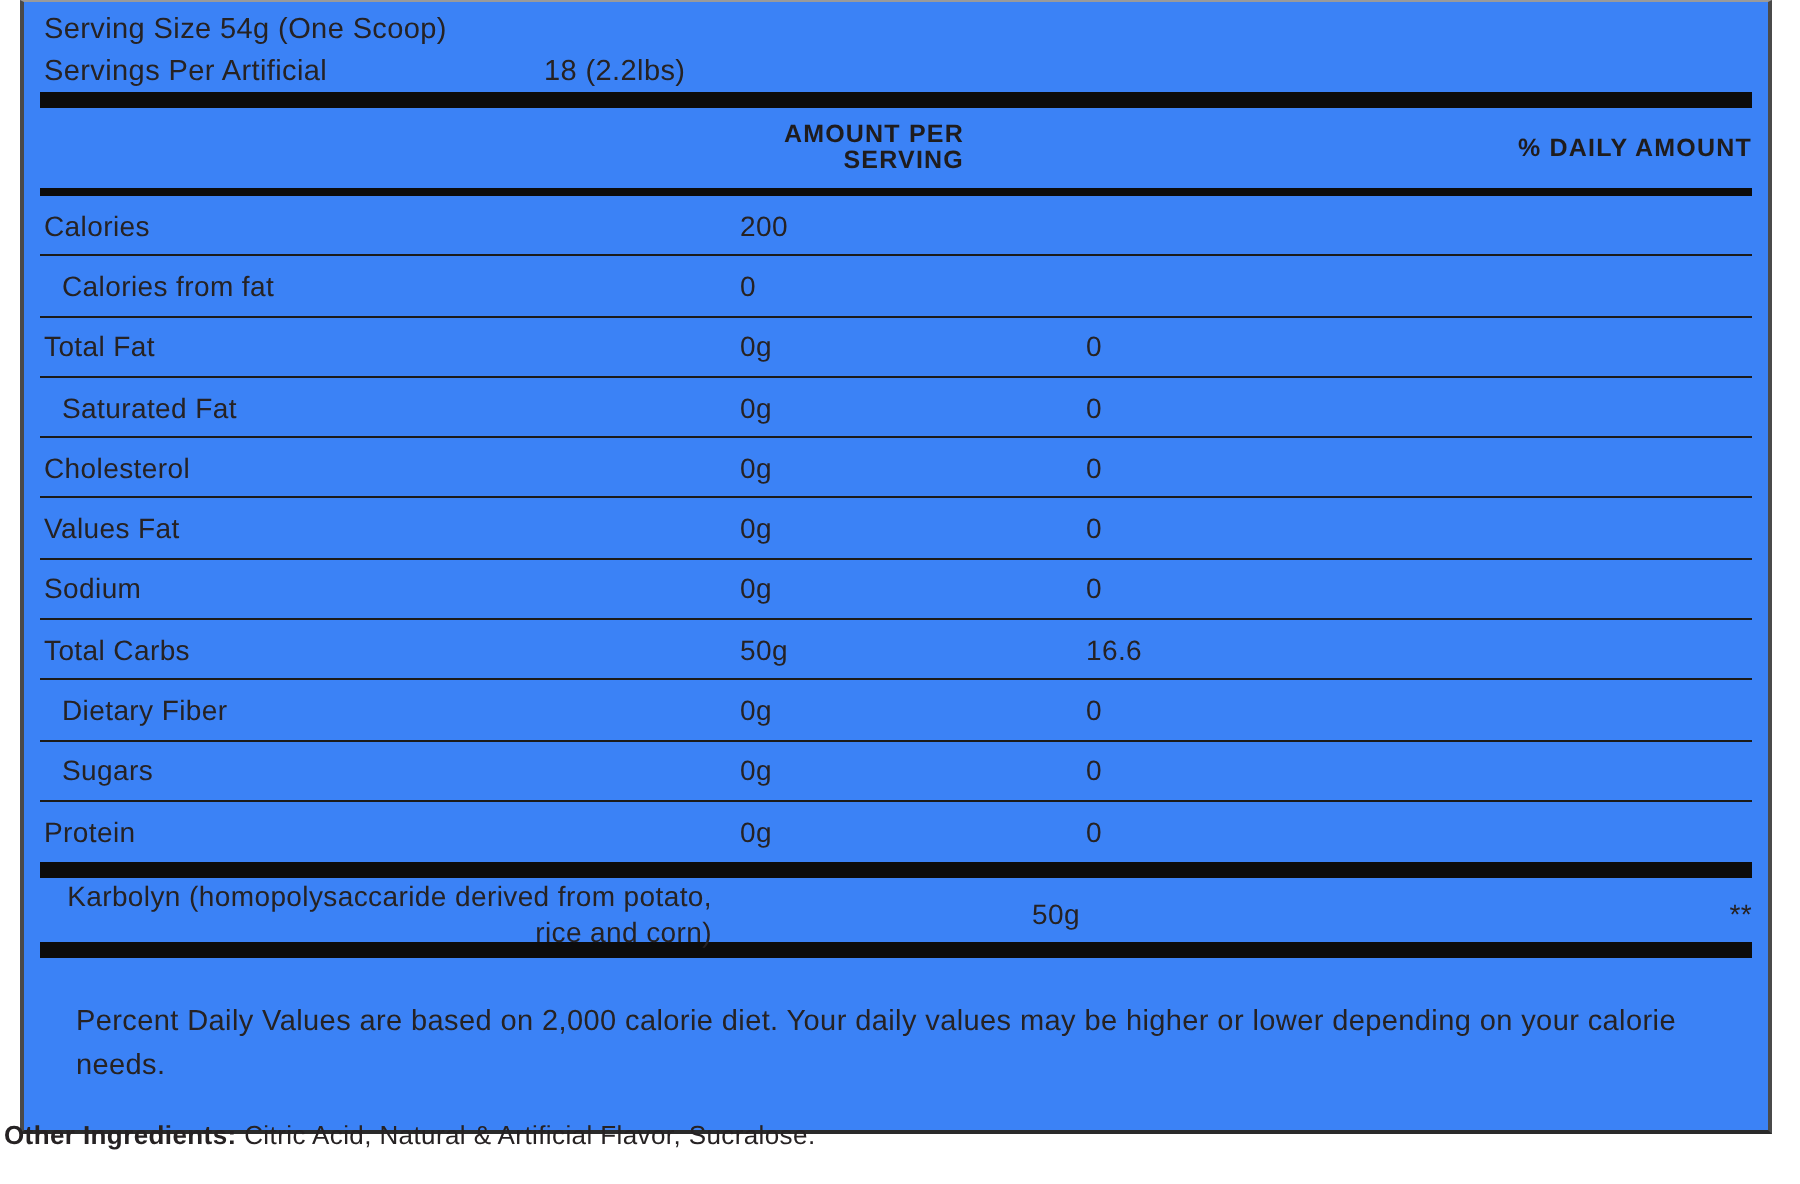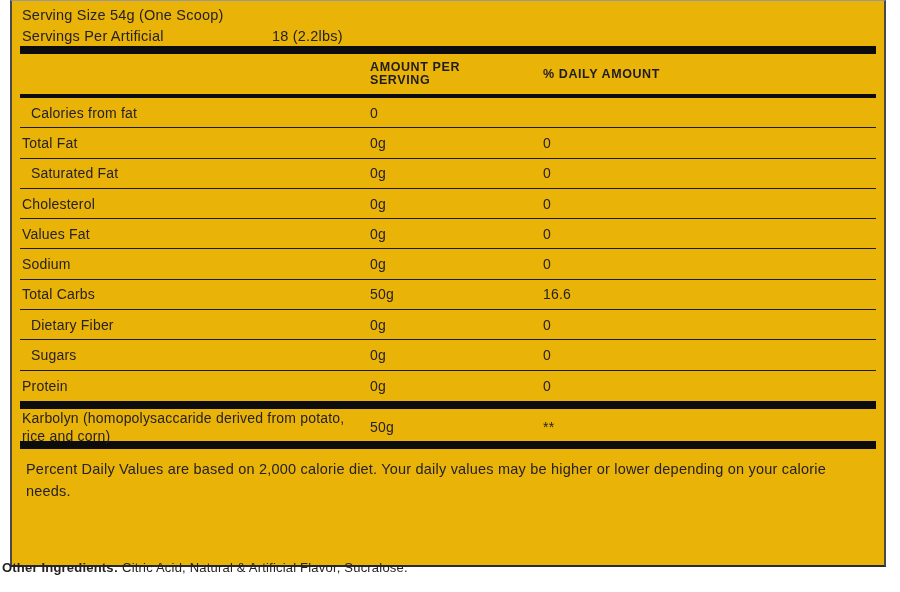--- a/index.html
+++ b/index.html
@@ -6,45 +6,45 @@
   html,body { margin:0; padding:0; }
   body {
     width:900px; height:592px; background:#ffffff; position:relative;
     font-family:"Liberation Sans", sans-serif; color:#262223; overflow:hidden;
   }
   .top-remnant { position:absolute; left:62px; top:0; width:186px; height:2px; background:#1c1c1c; }
   .panel {
     position:absolute; left:10px; top:0; width:876px; height:567px;
     border-left:2px solid #4a4a4a; border-right:2px solid #4a4a4a;
     border-top:1px solid #9a9a9a; border-bottom:2px solid #2a2a2a;
-    background:#eab308;
+    background:#3b82f6;
   }
   .serving { height:45px; padding:3px 10px 0 10px; font-size:14.5px; letter-spacing:.2px; }
   .serving .sline { height:21px; display:flex; align-items:center; position:relative; }
   .spc-value { position:absolute; left:250px; top:0; height:21px; display:flex; align-items:center; }
   .bar { height:8px; background:#0c0c0c; margin:0 8px; }
   .bar.medium { height:4px; }
-  .grid { display:grid; grid-template-columns:350px 170px 1fr; margin:0 8px; }
+  .grid { display:grid; grid-template-columns:350px 170px 1fr; margin:0 8px;text-align:right; }
   .c1 { padding-left:2px; }
   .c3 { padding-left:3px; }
   .theader { height:40px; align-items:center; }
   .hdr { font-size:12.5px; font-weight:700; letter-spacing:.6px; line-height:13px; color:#1f1c1d; }
   .hdr.amount { max-width:112px; }
   .rows { margin:0 8px; }
   .row {
     display:grid; grid-template-columns:350px 170px 1fr; align-items:center;
     height:30.3px; border-bottom:1.5px solid #1b1b1b;
     font-size:14px; letter-spacing:.2px;
   }
   .row:last-child { border-bottom:none; }
   .row.indent .c1 { padding-left:11px; }
   .krow { height:32px; align-items:center; font-size:14px; letter-spacing:.2px; }
   .krow .c1 { line-height:18px; padding-right:14px; }
   .footnotes { padding:5px 10px 0 10px; font-size:14.5px; letter-spacing:.2px; }
-  .footnotes p { margin:4px; line-height:22px; }
+  .footnotes p { margin:16px; line-height:22px; }
   .other { position:absolute; left:2px; top:560px; font-size:13px; letter-spacing:.2px; }
   .other b { font-weight:700; }
 </style>
 </head>
 <body>
 
 <div class="top-remnant"></div>
 
 <div class="panel">
 
@@ -62,20 +62,25 @@
 
   <div class="grid theader">
     <div class="c1"></div>
     <div class="c2 hdr amount">AMOUNT PER SERVING</div>
     <div class="c3 hdr">% DAILY AMOUNT</div>
   </div>
 
   <div class="bar medium"></div>
 
   <div class="rows">
+      <div class="row">
+    <div class="c1">Calories</div>
+    <div class="c2">200</div>
+    <div class="c3"></div>
+  </div>
       <div class="row indent">
     <div class="c1">Calories from fat</div>
     <div class="c2">0</div>
     <div class="c3"></div>
   </div>
       <div class="row">
     <div class="c1">Total Fat</div>
     <div class="c2">0g</div>
     <div class="c3">0</div>
   </div>

